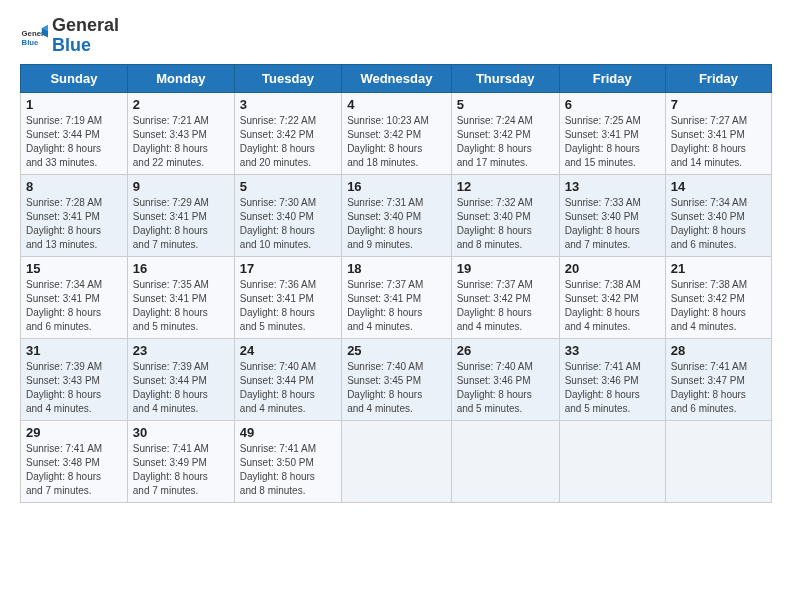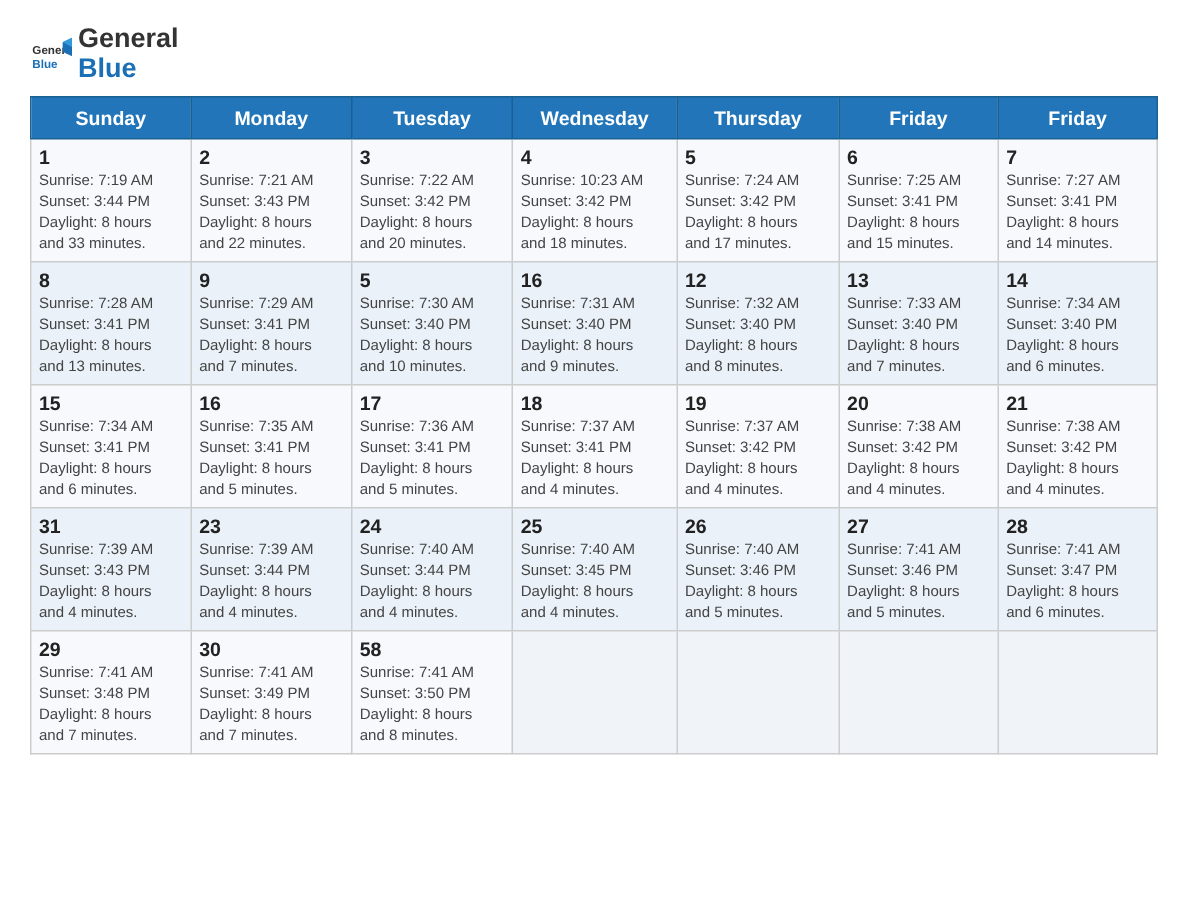--- a/index.html
+++ b/index.html
@@ -358,21 +358,21 @@
         <td>
           <span class="day-num">26</span>
           <div class="day-info">
             <div>Sunrise: 7:40 AM</div>
             <div>Sunset: 3:46 PM</div>
             <div>Daylight: 8 hours</div>
             <div>and 5 minutes.</div>
           </div>
         </td>
         <td>
-          <span class="day-num">27</span>
+          <span class="day-num">33</span>
           <div class="day-info">
             <div>Sunrise: 7:41 AM</div>
             <div>Sunset: 3:46 PM</div>
             <div>Daylight: 8 hours</div>
             <div>and 5 minutes.</div>
           </div>
         </td>
         <td>
           <span class="day-num">28</span>
           <div class="day-info">
@@ -396,21 +396,21 @@
         <td>
           <span class="day-num">30</span>
           <div class="day-info">
             <div>Sunrise: 7:41 AM</div>
             <div>Sunset: 3:49 PM</div>
             <div>Daylight: 8 hours</div>
             <div>and 7 minutes.</div>
           </div>
         </td>
         <td>
-          <span class="day-num">58</span>
+          <span class="day-num">49</span>
           <div class="day-info">
             <div>Sunrise: 7:41 AM</div>
             <div>Sunset: 3:50 PM</div>
             <div>Daylight: 8 hours</div>
             <div>and 8 minutes.</div>
           </div>
         </td>
         <td class="empty-cell"></td>
         <td class="empty-cell"></td>
         <td class="empty-cell"></td>

